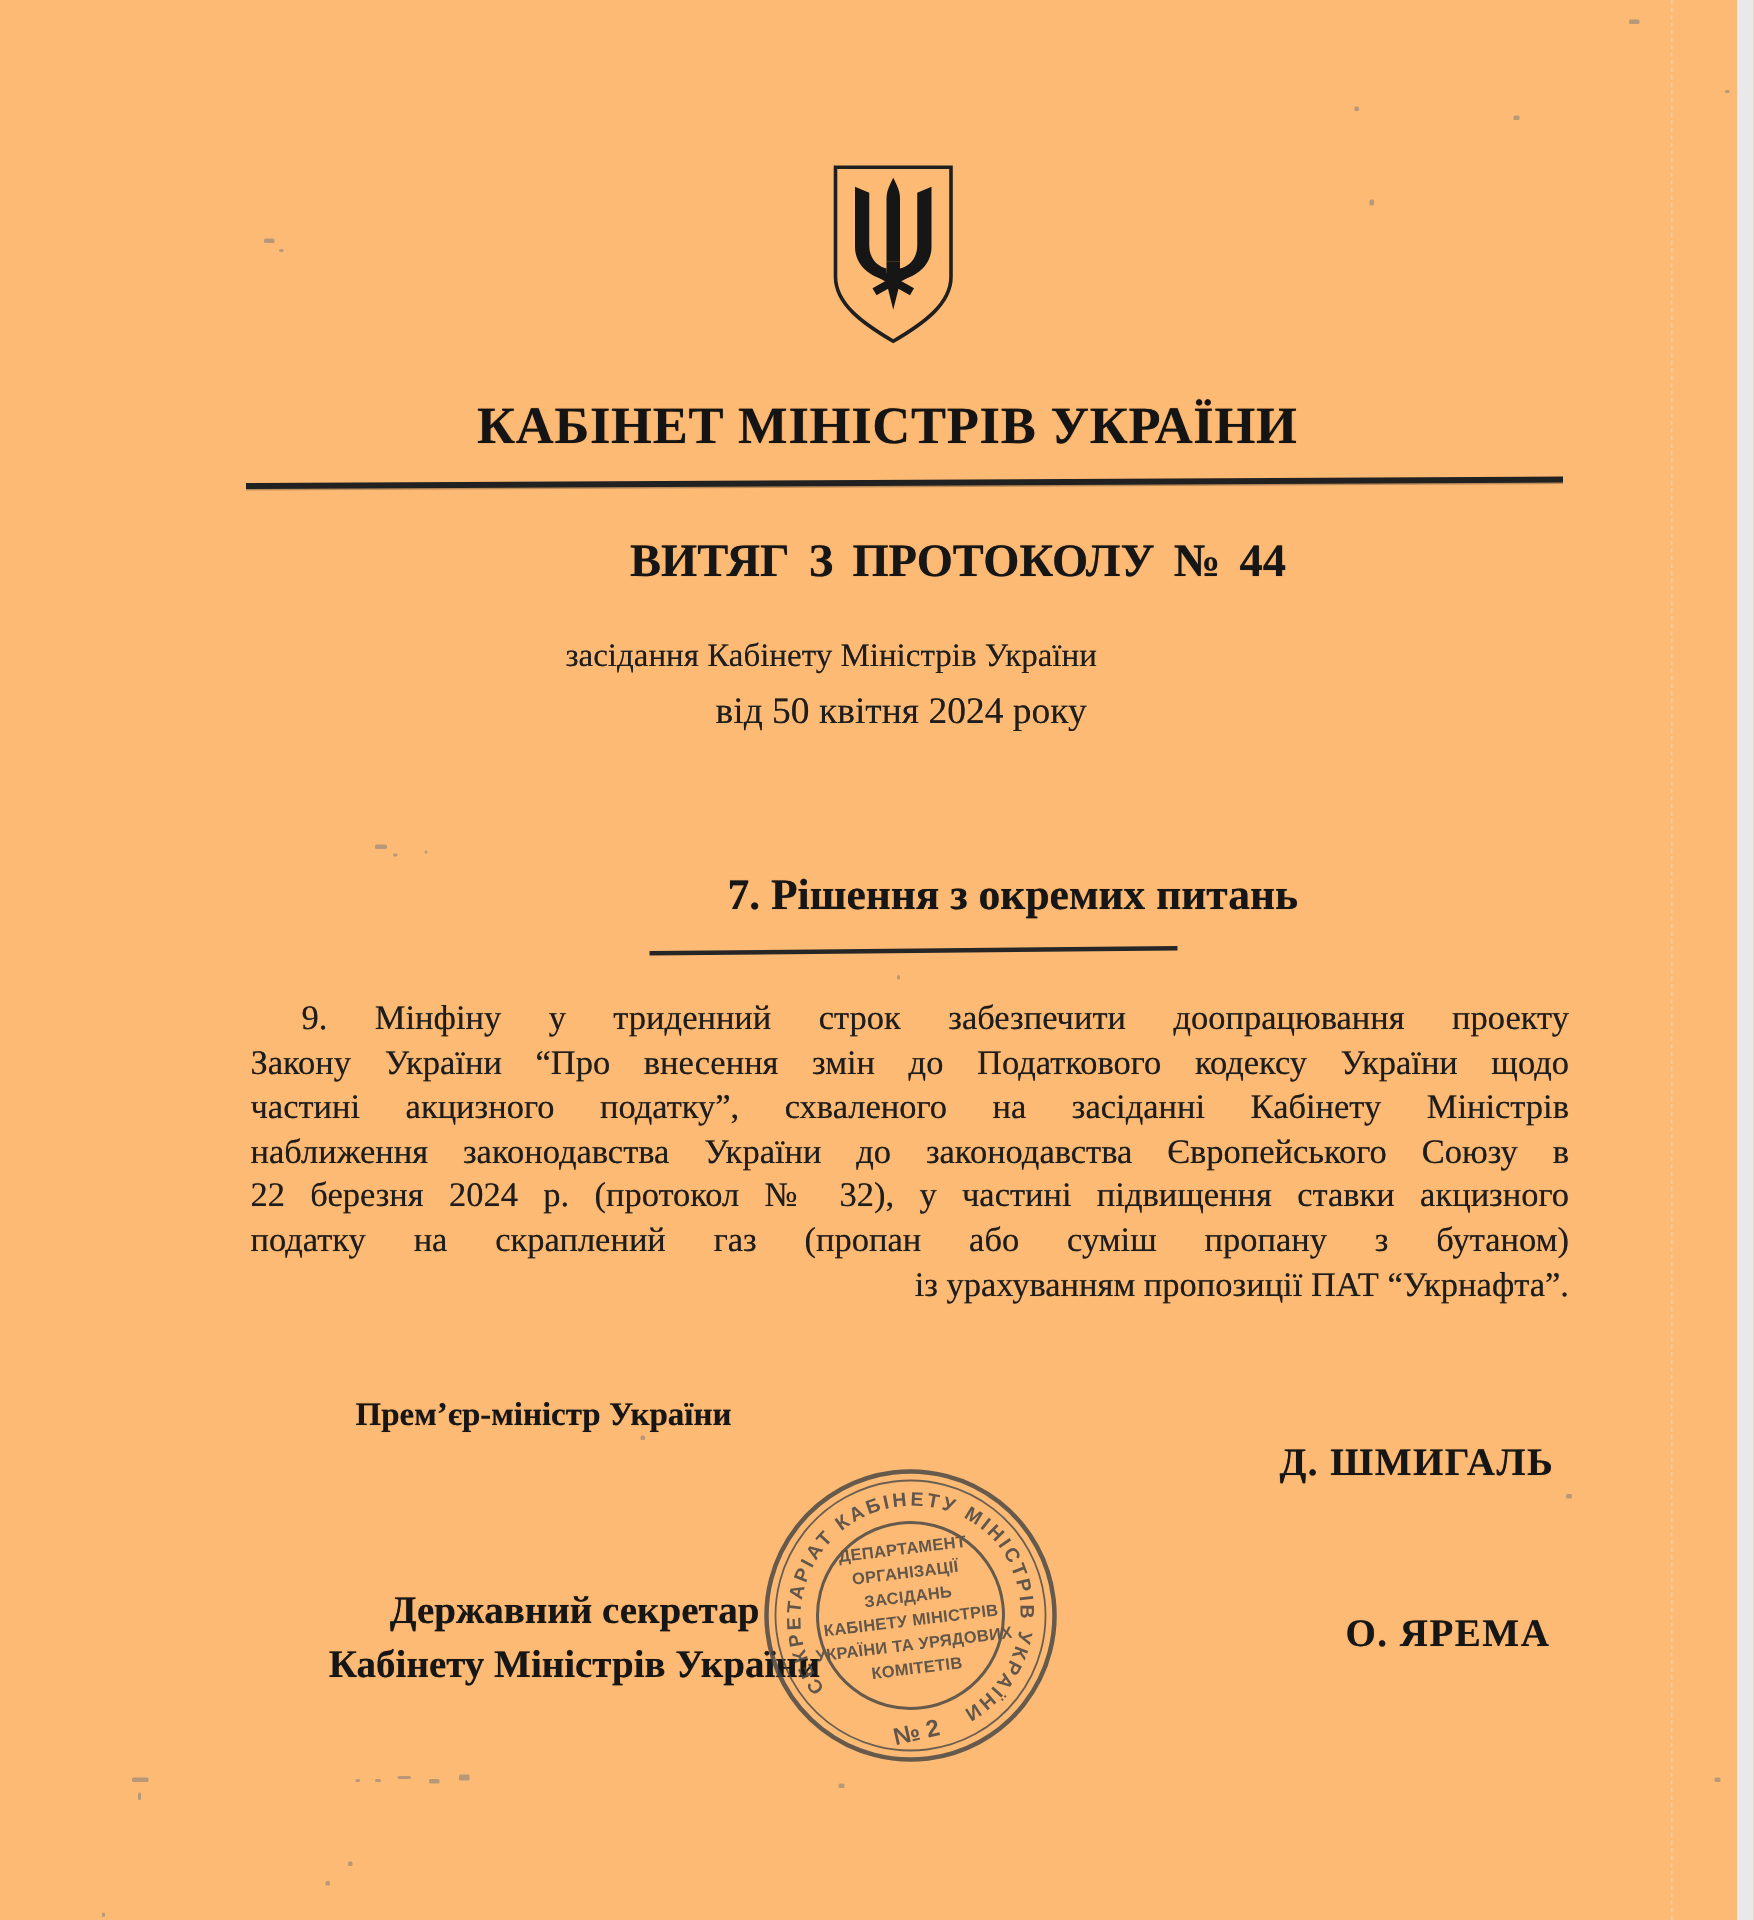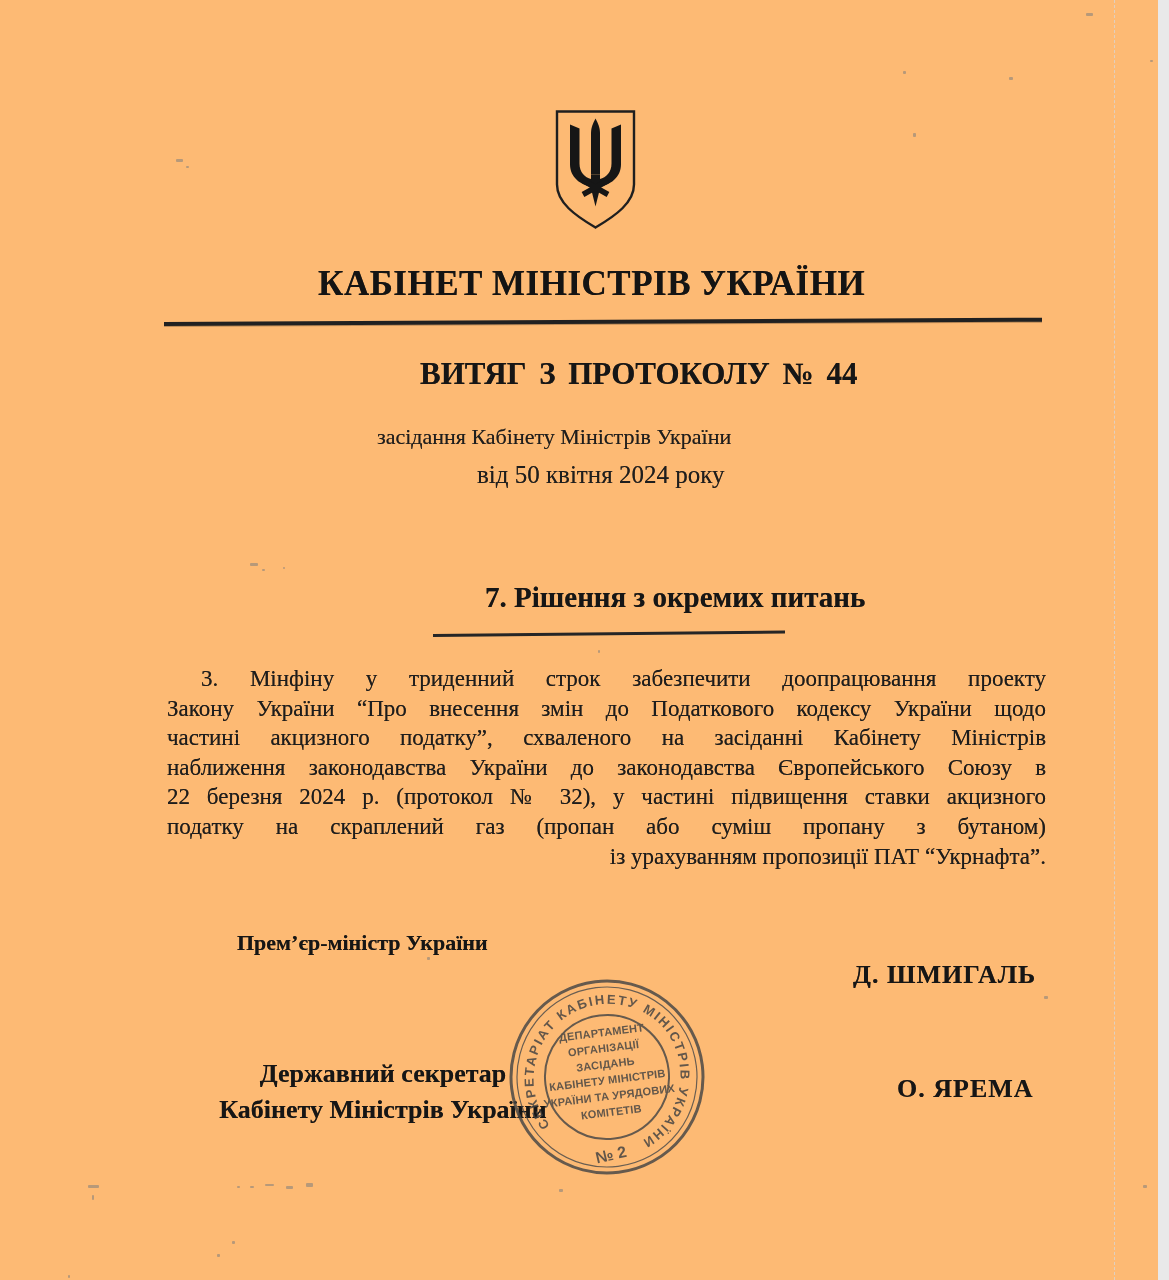--- a/index.html
+++ b/index.html
@@ -101,21 +101,21 @@
   <div class="abs org-title">КАБІНЕТ МІНІСТРІВ УКРАЇНИ</div>
   <div class="abs rule"></div>
   <div class="abs doc-title">ВИТЯГ З ПРОТОКОЛУ  № 44</div>
   <div class="abs subtitle1">засідання Кабінету Міністрів України</div>
   <div class="abs subtitle2">від 50 квітня 2024 року</div>
 
   <div class="abs section-heading">7. Рішення з окремих питань</div>
   <div class="abs section-underline"></div>
 
   <div class="abs body-block">
-    <div class="jline indent">3. Мінфіну у триденний строк забезпечити доопрацювання проекту</div>
+    <div class="jline indent">9. Мінфіну у триденний строк забезпечити доопрацювання проекту</div>
     <div class="jline">Закону України “Про внесення змін до Податкового кодексу України щодо</div>
     <div class="jline">частині акцизного податку”, схваленого на засіданні Кабінету Міністрів</div>
     <div class="jline">наближення законодавства України до законодавства Європейського Союзу в</div>
     <div class="jline">22 березня 2024 р. (протокол № 32), у частині підвищення ставки акцизного</div>
     <div class="jline">податку на скраплений газ (пропан або суміш пропану з бутаном)</div>
     <div class="lline">із урахуванням пропозиції ПАТ “Укрнафта”.</div>
   </div>
 
   <div class="abs sig pm-title">Прем’єр-міністр України</div>
   <div class="abs sig pm-name">Д. ШМИГАЛЬ</div>

